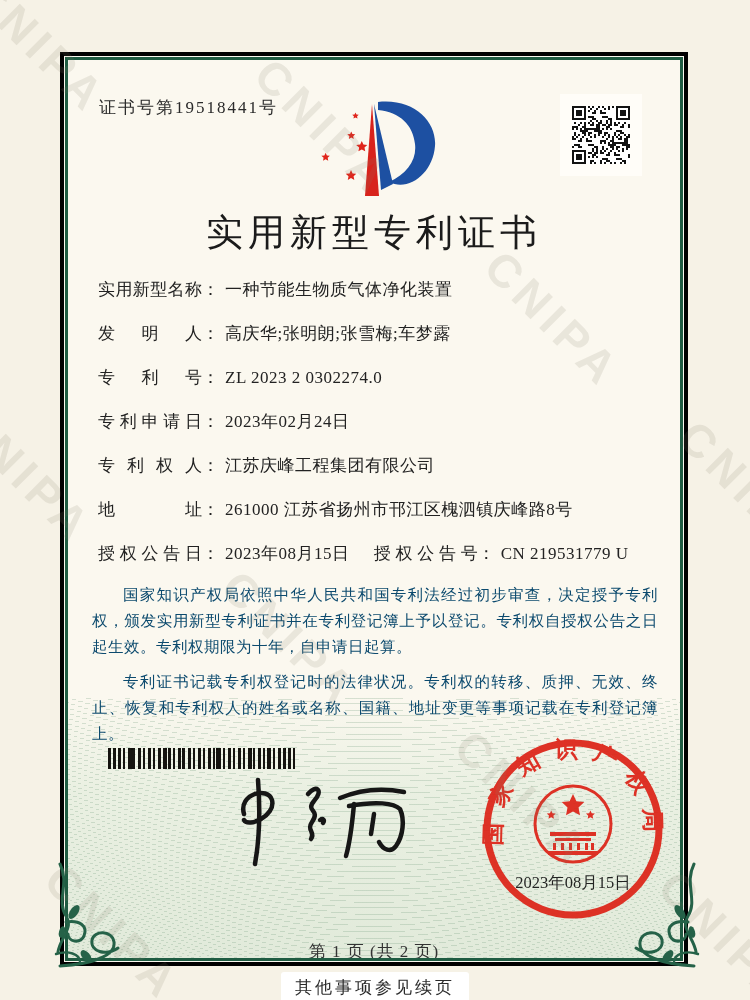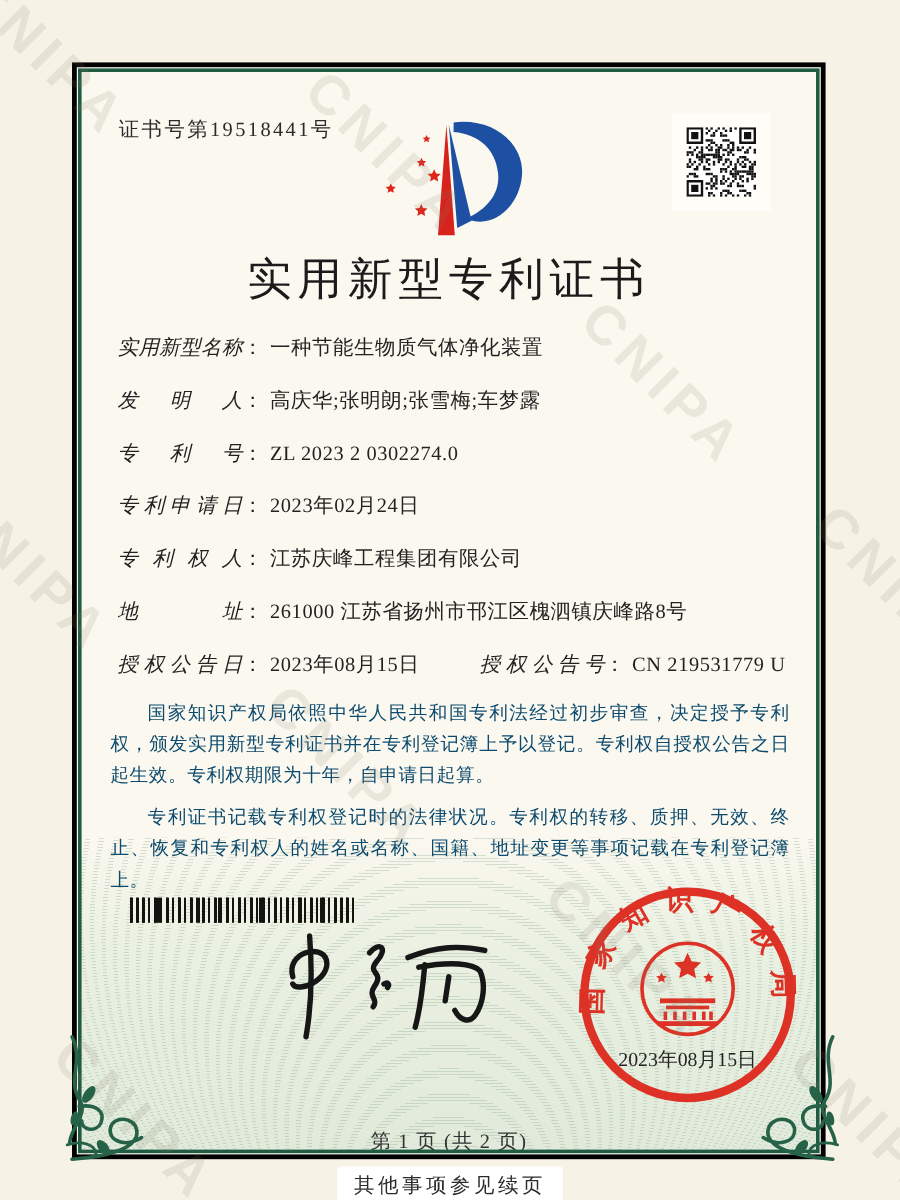--- a/index.html
+++ b/index.html
@@ -30,24 +30,24 @@
             display:flex; align-items:center; justify-content:center; }
 
   .logo { position:absolute; left:50%; top:44px; transform:translateX(-50%); z-index:2; }
 
   .title { position:absolute; left:0; right:0; top:152px; text-align:center;
            font-size:37px; font-weight:normal; letter-spacing:5px; color:#1b1b1b; z-index:2; }
 
   
   .fields { position:absolute; left:34px; right:26px; top:220px; z-index:2; font-size:17px; color:#222; }
   .frow { margin-bottom:16px; line-height:28px; white-space:nowrap; }
-  .f-label { display:inline-block; width:104px; text-align:justify; text-align-last:justify; vertical-align:top;font-style:italic; }
+  .f-label { display:inline-block; width:104px; text-align:justify; text-align-last:justify; vertical-align:top; }
   .f-colon { display:inline-block; margin-right:6px; }
   .f-value { letter-spacing:0.5px; }
-  .frow.double .pair2 { margin-left:46px; }
+  .frow.double .pair2 { margin-left:20px; }
 
   
   .paras { position:absolute; left:28px; right:26px; top:526px; z-index:2; }
   .paras p { font-size:15.5px; line-height:26px; text-align:justify; text-indent:2em;
              color:#0c4a6e; margin-bottom:9px; letter-spacing:0.5px; }
 
   
   .barcode { position:absolute; left:44px; top:692px; width:190px; height:21px; z-index:2;
              background:
                repeating-linear-gradient(90deg,#15130f 0 2px,rgba(0,0,0,0) 2px 5px),

